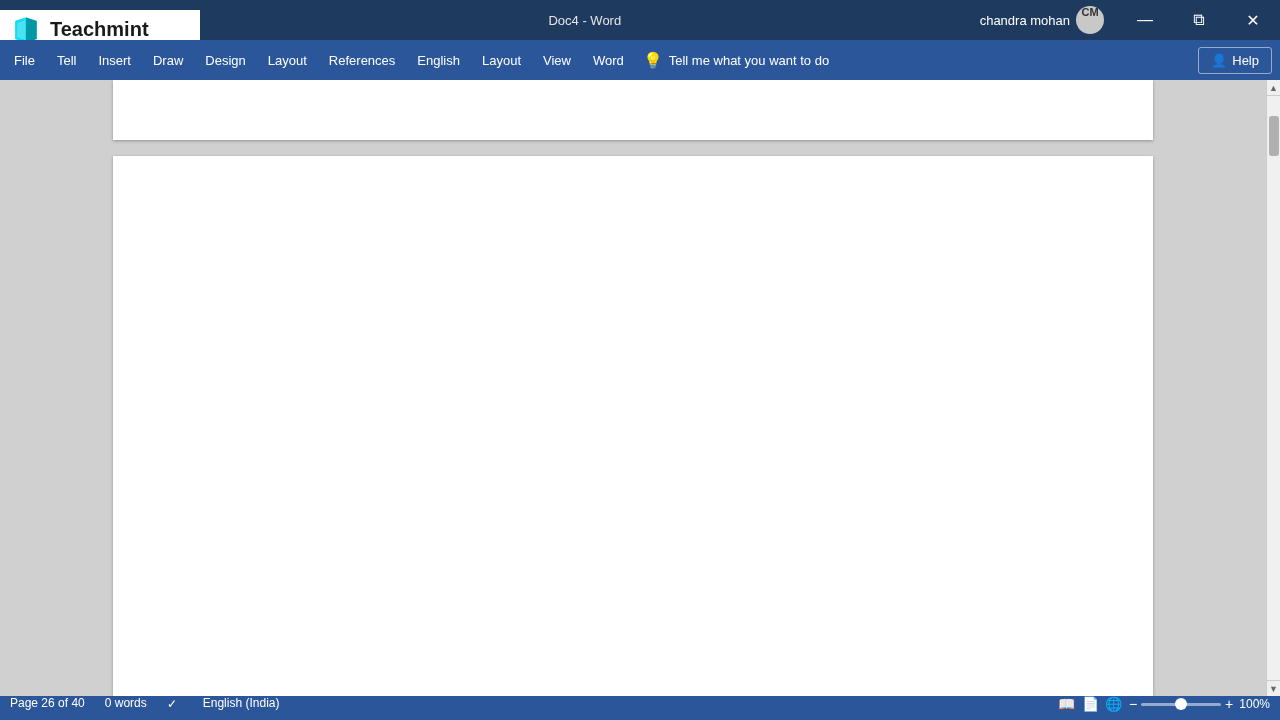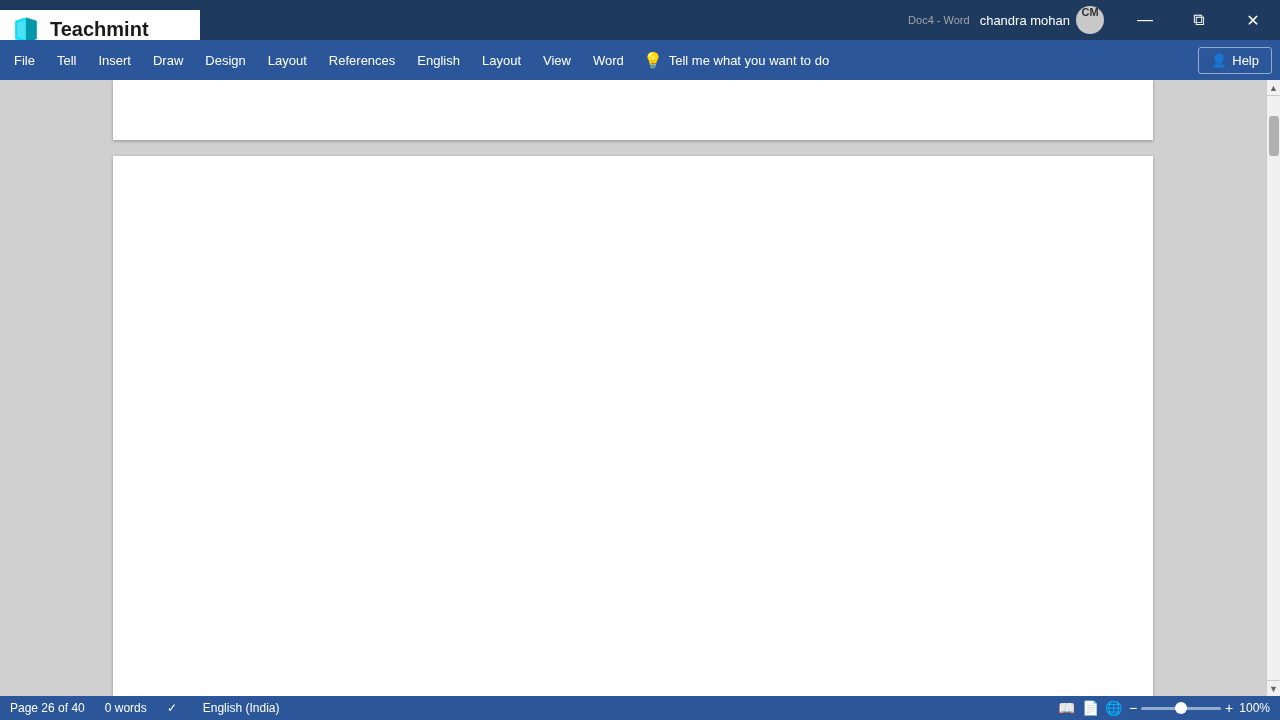--- a/index.html
+++ b/index.html
@@ -47,23 +47,23 @@
 
     #logo-text {
       font-size: 20px;
       font-weight: 700;
       color: #1a1a1a;
       letter-spacing: 0;
     }
 
     #title-center {
       flex: 1;
-      text-align: right;
-      color: #a3a3a3;
-      font-size: 11px;
+      text-align: center;
+      color: #e5e5e5;
+      font-size: 13px;
     }
 
     #title-right {
       display: flex;
       align-items: center;
       gap: 8px;
       padding-right: 4px;
     }
 
     #user-area {
@@ -238,21 +238,21 @@
       cursor: pointer;
       background: #f0f0f0;
       border-top: 1px solid #ccc;
     }
 
     
     #status-bar {
       background: #2b579a;
       height: 24px;
       display: flex;
-      align-items: center;
+      align-items: flex-start;
       padding: 0 10px;
       flex-shrink: 0;
       gap: 20px;
     }
 
     .status-item {
       color: white;
       font-size: 12px;
       white-space: nowrap;
     }

